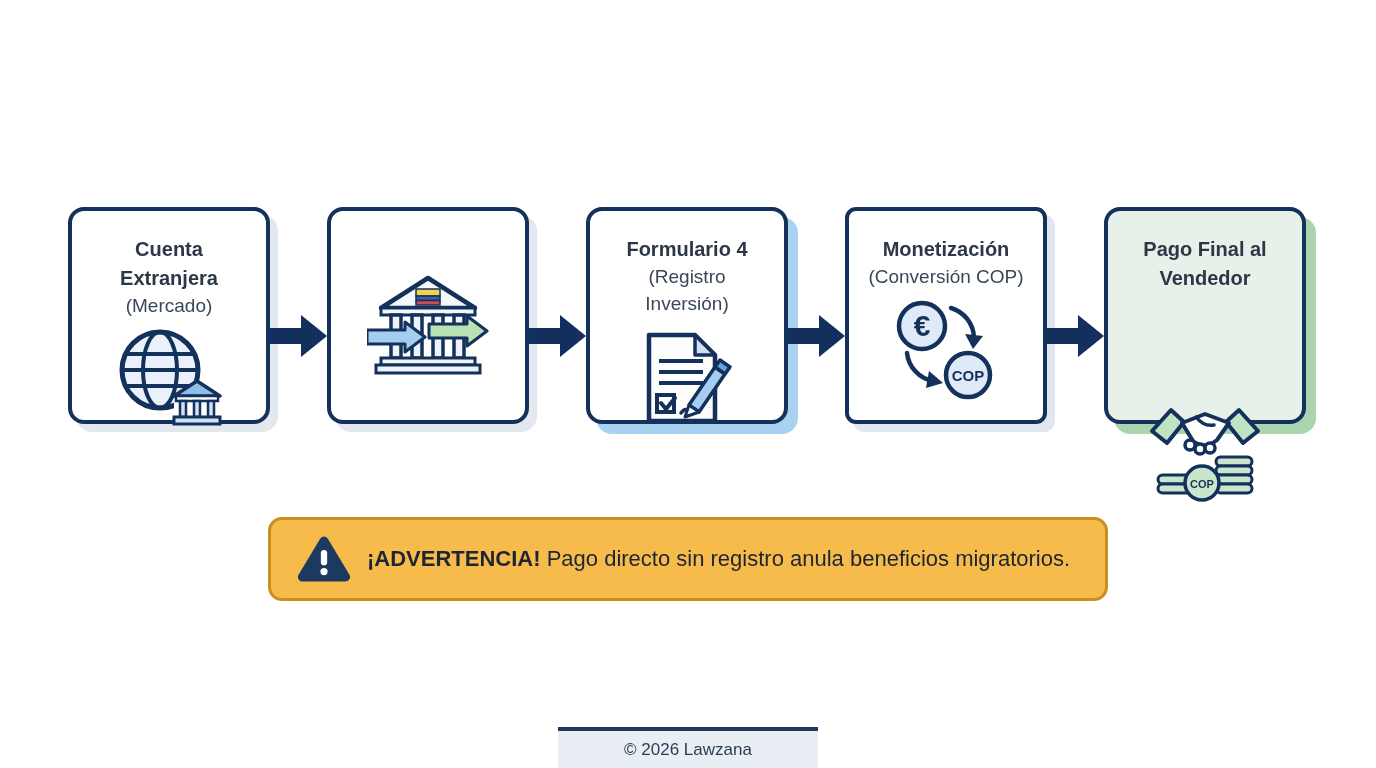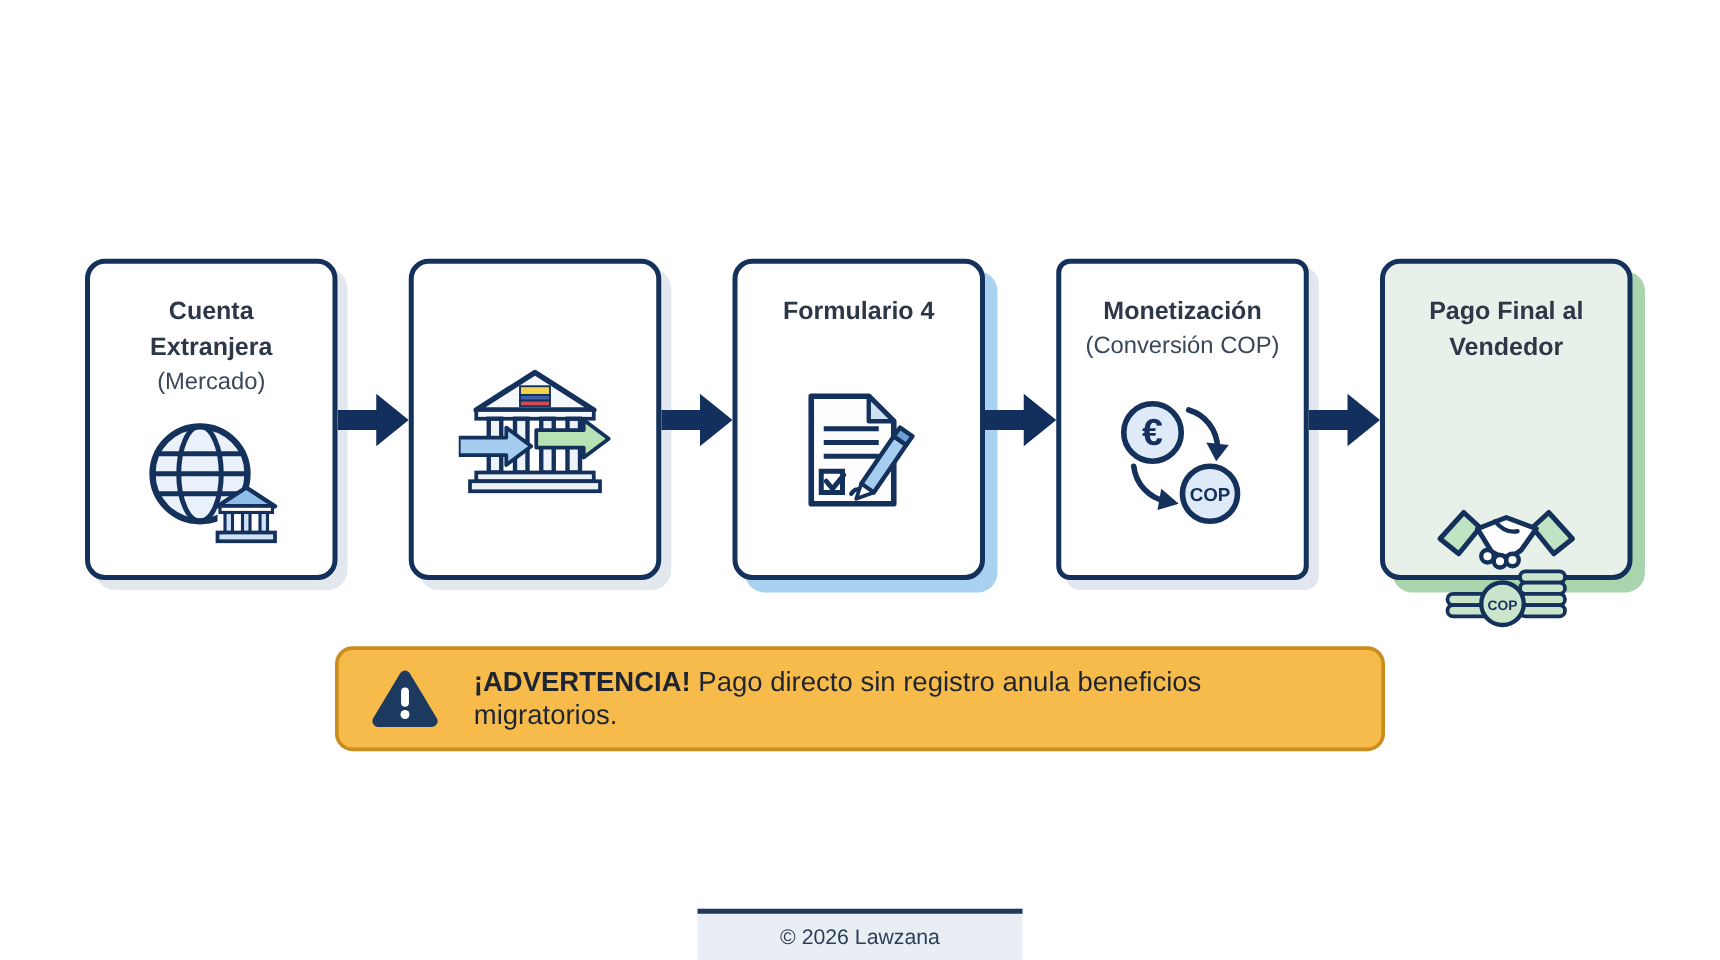--- a/index.html
+++ b/index.html
@@ -10,21 +10,21 @@
     position:relative;
   }
 
   
   .flow-row{
     position:absolute; left:68px; top:207px;
     width:1238px; height:257px;
     display:flex; align-items:stretch;
   }
   .card{
-    width:202px; height:257px;
+    width:202px; height:217px;
     background:#ffffff;
     border:4px solid #14315c;
     border-radius:16px;
     display:flex; flex-direction:column; align-items:center;
     padding-top:24px; padding-bottom:12px;
     text-align:center;
   }
   .card.shadow-gray  { box-shadow:8px 8px 0 0 #e3e7ee; }
   .card.shadow-blue  { box-shadow:10px 10px 0 0 #a8d2f0; }
   .card.shadow-lav   { box-shadow:8px 8px 0 0 #e2e6f0;border-radius:11px; }
@@ -49,21 +49,21 @@
   }
 
   
   .warning{
     position:absolute; left:268px; top:517px;
     width:840px; height:84px;
     background:#f7bb4b;
     border:3px solid #cb8e1d;
     border-radius:14px;
     display:flex; align-items:center;
-    padding:0 26px; gap:28px;
+    padding:0 26px; gap:16px;
   }
   .warning-text{ font-size:22px; color:#1e2530; }
   .warning-text .w-label{ font-weight:bold; }
 
   
   .footer{
     position:absolute; left:558px; top:727px;
     width:260px; height:45px;
     background:#e9eef5;
     border-top:4px solid #1d3a5e;
@@ -137,20 +137,21 @@
 
   <div class="arrow-cell">
     <svg width="57" height="44" viewBox="0 0 57 44">
       <rect x="0" y="14" width="33" height="16" fill="#122f5e"></rect>
       <polygon points="31,1 57,22 31,43" fill="#122f5e"></polygon>
     </svg>
   </div>
 
   <div class="card shadow-blue">
     <div class="card-title">Formulario 4</div>
+    <div class="card-subtitle">(Registro Inversión)</div>
     <div class="card-icon">
       <svg width="112" height="110" viewBox="0 0 112 110">
         <path d="M18,14 h46 l20,20 v66 h-66 z" fill="#fdfdfe" stroke="#14315c" stroke-width="4.5" stroke-linejoin="round"></path>
         <path d="M64,14 l20,20 h-20 z" fill="#cfe0f2" stroke="#14315c" stroke-width="3.5" stroke-linejoin="round"></path>
         <line x1="28" y1="40" x2="72" y2="40" stroke="#14315c" stroke-width="4"></line>
         <line x1="28" y1="51" x2="72" y2="51" stroke="#14315c" stroke-width="4"></line>
         <line x1="28" y1="62" x2="72" y2="62" stroke="#14315c" stroke-width="4"></line>
         <rect x="26" y="74" width="17" height="17" fill="#ffffff" stroke="#14315c" stroke-width="4"></rect>
         <path d="M30,82 l5,6 l9,-11" fill="none" stroke="#14315c" stroke-width="4" stroke-linecap="round"></path>
         <path d="M50,92 q5,-7 10,0" fill="none" stroke="#14315c" stroke-width="3.5" stroke-linecap="round"></path>

